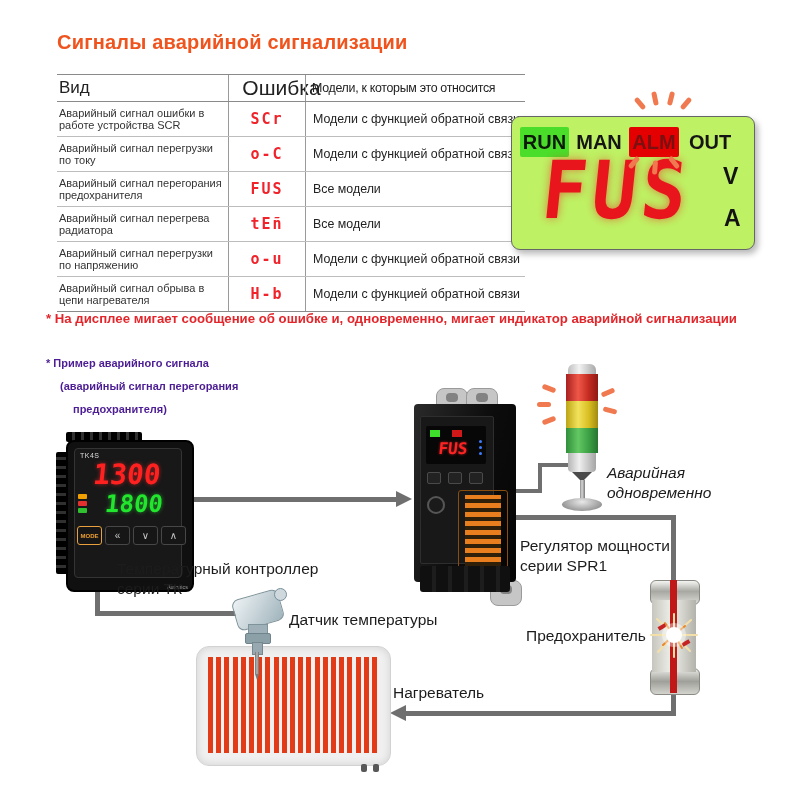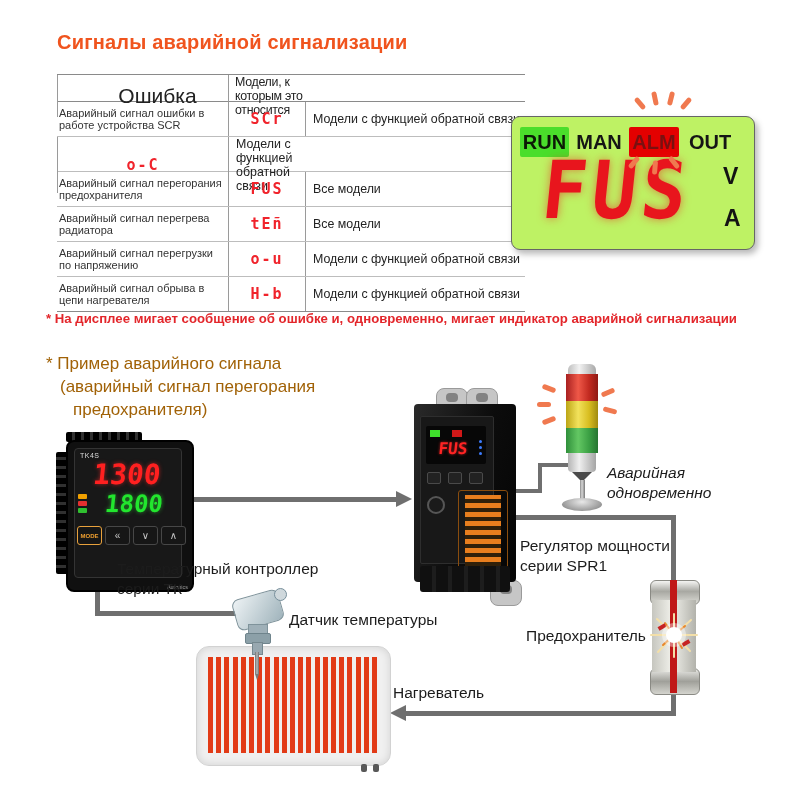--- a/index.html
+++ b/index.html
@@ -1,21 +1,21 @@
 <!DOCTYPE html>
 <html><head>
 <meta charset="utf-8">
 <style>
   html,body{margin:0;padding:0;background:#fff;}
   .stage{position:relative;width:788px;height:800px;background:#ffffff;overflow:hidden;
          font-family:"Liberation Sans", sans-serif;color:#1c1c1c;}
   
   .page-title{position:absolute;left:57px;top:31px;font-size:20px;font-weight:bold;color:#F0541E;letter-spacing:.2px;}
   .footnote{position:absolute;left:46px;top:311px;width:712px;font-size:13.2px;font-weight:bold;color:#E3262B;}
-  .ex-heading{position:absolute;left:46px;top:352px;font-size:17px;font-weight:normal;color:#a16207;line-height:23px;}
+  .ex-heading{position:absolute;left:46px;top:352px;font-size:11px;font-weight:bold;color:#4c1d95;line-height:23px;}
   .ex-heading .l2{padding-left:14px;}
   .ex-heading .l3{padding-left:27px;}
   
   .table{position:absolute;left:57px;top:74px;width:468px;font-size:12px;}
   .thead,.tr{display:grid;grid-template-columns:171px 77px 220px;}
   .thead{height:26px;border-top:1px solid #8a8a8a;border-bottom:1px solid #8a8a8a;}
   .tr{height:34px;border-bottom:1px solid #bdbdbd;}
   .tr:last-child{border-bottom:1px solid #8a8a8a;}
   .th,.td{display:flex;align-items:center;}
   .cell2,.cell3{border-left:1px solid #9a9a9a;}
@@ -145,29 +145,31 @@
 </style>
 </head>
 <body>
 
 <div class="stage">
 
   <div class="page-title">Сигналы аварийной сигнализации</div>
 
   <div class="table">
     <div class="thead">
+      <div class="th cell1">Вид</div>
       <div class="th cell2">Ошибка</div>
       <div class="th cell3">Модели, к которым это относится</div>
     </div>
     <div class="tr">
       <div class="td cell1">Аварийный сигнал ошибки в работе устройства SCR</div>
       <div class="td cell2 seg-text">SCr</div>
       <div class="td cell3">Модели с функцией обратной связи</div>
     </div>
     <div class="tr">
+      <div class="td cell1">Аварийный сигнал перегрузки по току</div>
       <div class="td cell2 seg-text">o-C</div>
       <div class="td cell3">Модели с функцией обратной связи</div>
     </div>
     <div class="tr">
       <div class="td cell1">Аварийный сигнал перегорания предохранителя</div>
       <div class="td cell2 seg-text">FUS</div>
       <div class="td cell3">Все модели</div>
     </div>
     <div class="tr">
       <div class="td cell1">Аварийный сигнал перегрева радиатора</div>

